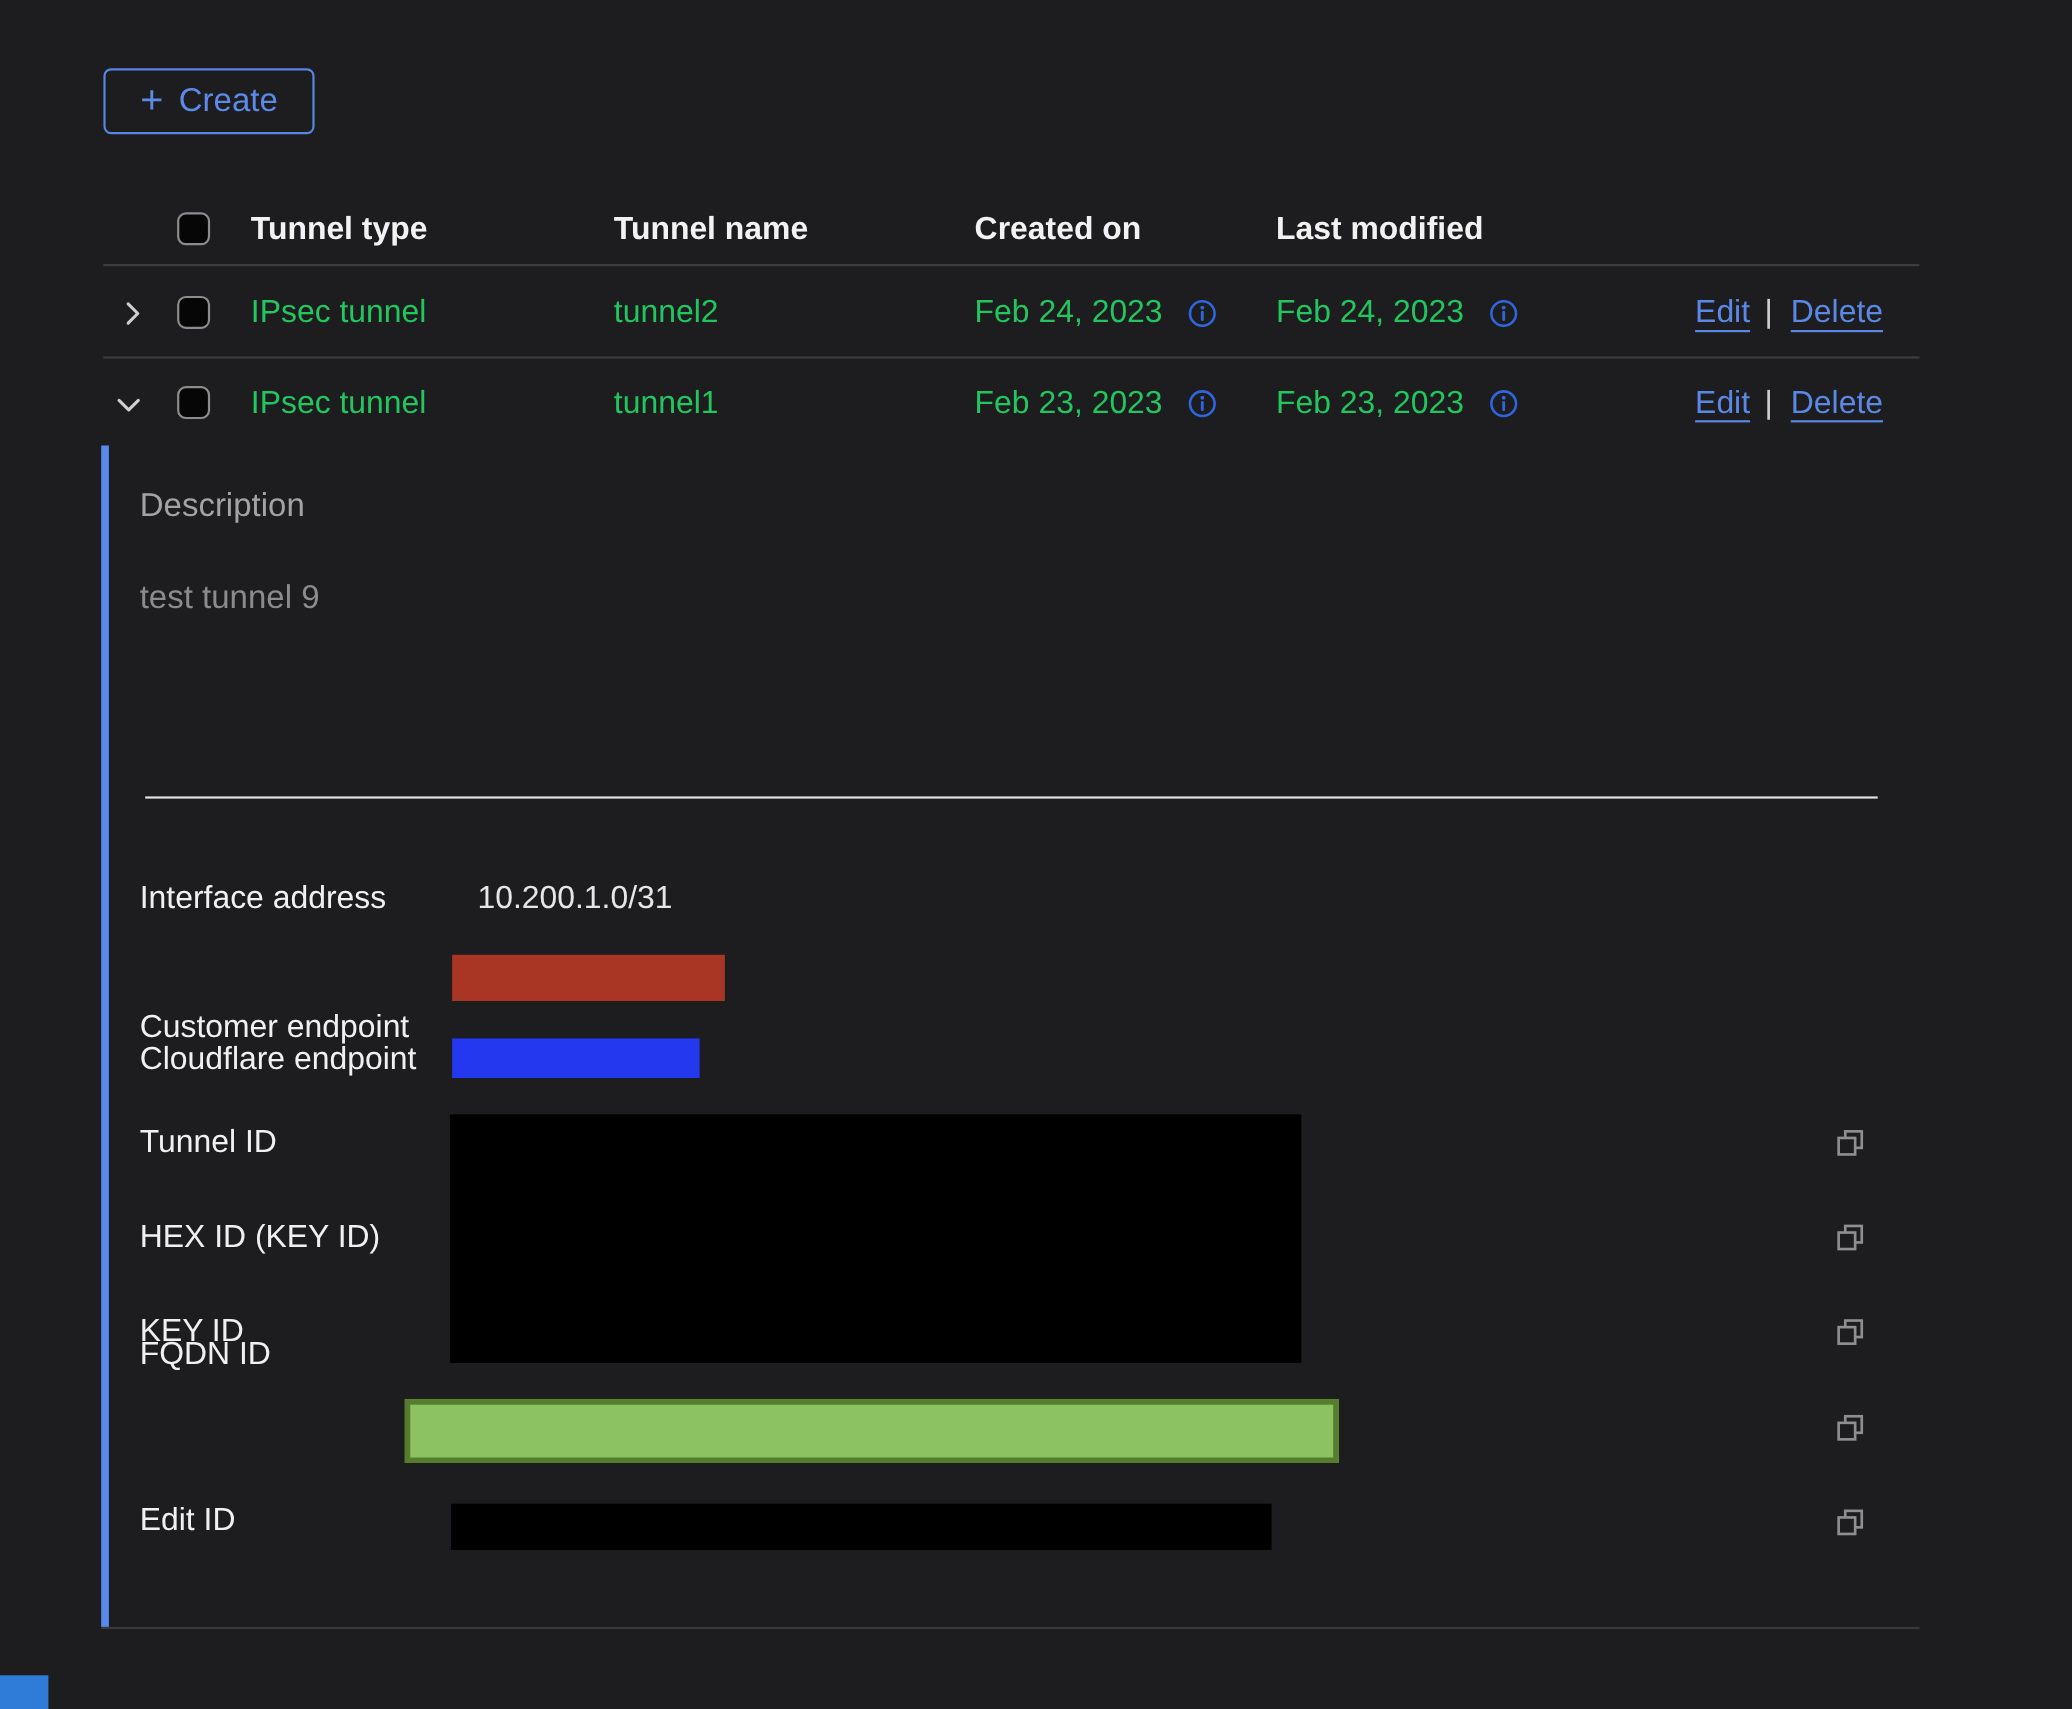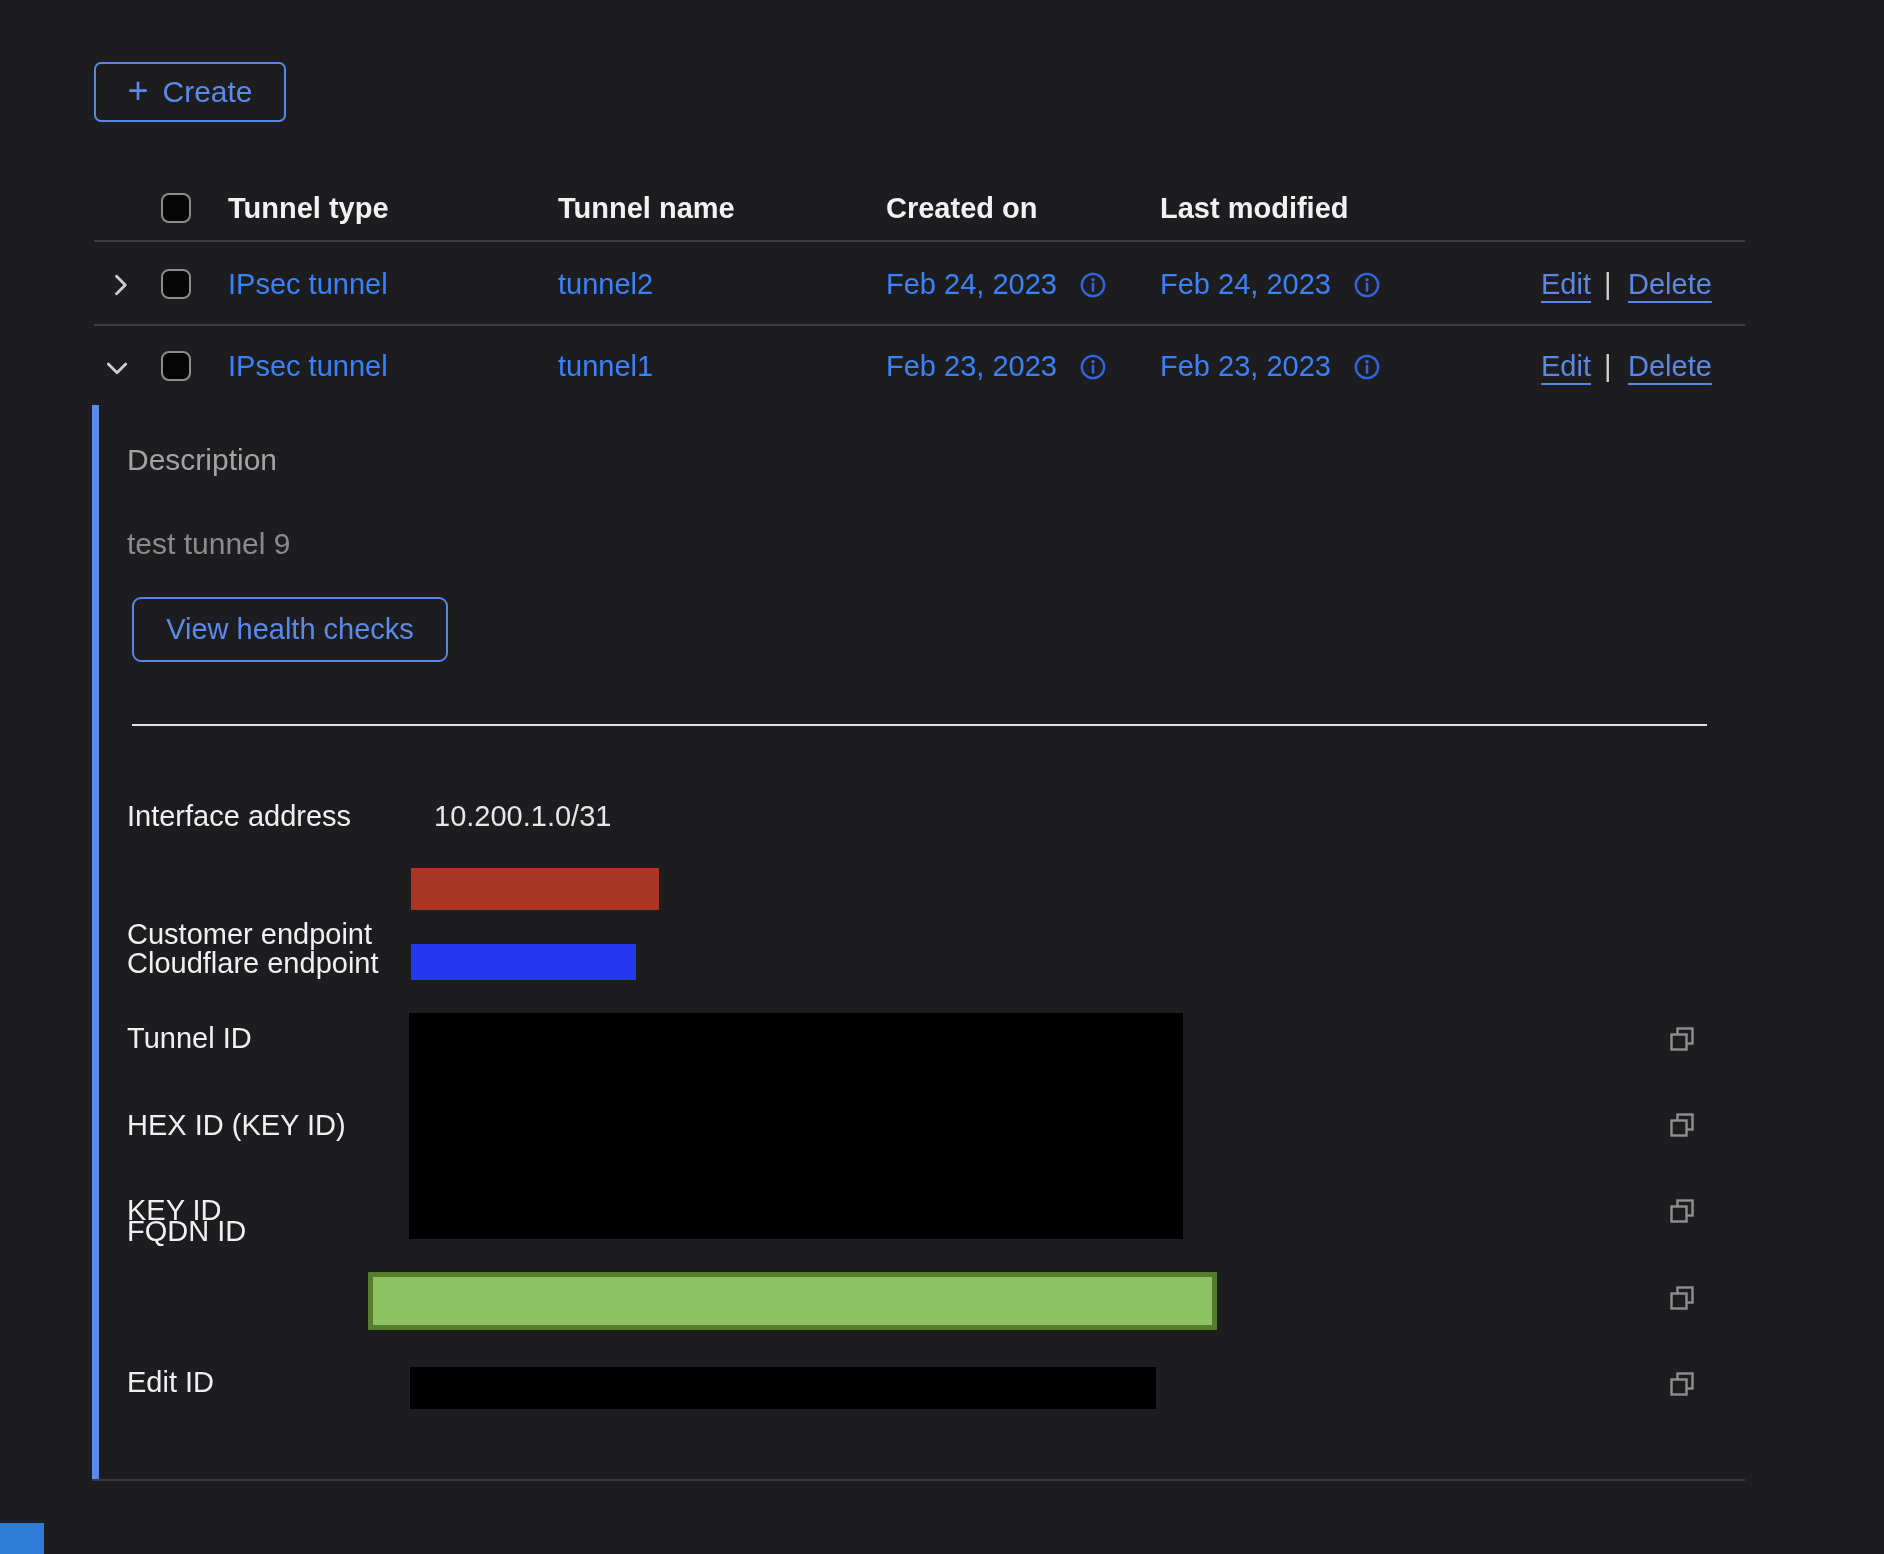--- a/index.html
+++ b/index.html
@@ -12,21 +12,21 @@
   .abs{position:absolute;}
   
   .create-btn{
     display:flex;align-items:center;justify-content:center;gap:14px;
     background:transparent;border:2px solid #5786e5;border-radius:7px;
     color:#5b8ae8;font-size:30px;font-family:inherit;cursor:pointer;
   }
   .plus{font-size:36px;font-weight:300;line-height:1;margin-top:-3px;}
   
   .th{font-size:29px;font-weight:700;color:#f2f2f2;white-space:nowrap;}
-  .td{font-size:29px;color:#3b82f6;white-space:nowrap;}
+  .td{font-size:29px;color:#22c55e;white-space:nowrap;}
   .checkbox{
     width:30px;height:30px;border:2px solid #8c8c8c;border-radius:8px;
     background:#060606;box-sizing:border-box;cursor:pointer;
   }
   .divider{height:2px;background:#3d3d3f;}
   .link{
     font-size:29px;color:#5b87e5;text-decoration:underline;
     text-decoration-thickness:2px;text-underline-offset:7px;cursor:pointer;white-space:nowrap;
   }
   .pipe{font-size:29px;color:#cfcfcf;}
@@ -125,21 +125,20 @@
     <a class="abs link" style="left:1541px;top:350px;">Edit</a>
     <span class="abs pipe" style="left:1604px;top:350px;">|</span>
     <a class="abs link" style="left:1628px;top:350px;">Delete</a>
   </div>
 
   <div class="abs accent-bar" style="left:92px;top:405px;height:1074px;"></div>
 
   <div class="abs panel-heading" style="left:127px;top:443px;">Description</div>
   <div class="abs panel-muted" style="left:127px;top:527px;">test tunnel 9</div>
 
-  <button class="abs health-btn" style="left:132px;top:597px;width:316px;height:65px;">View health checks</button>
 
   <div class="abs light-divider" style="left:132px;top:724px;width:1575px;"></div>
 
   <div class="abs field-label" style="left:127px;top:800px;text-align:center;">Interface address</div>
   <div class="abs field-value" style="left:434px;top:800px;">10.200.1.0/31</div>
 
   <div class="abs field-label" style="left:127px;top:918px;">Customer endpoint</div>
   <div class="abs redact-red" style="left:411px;top:868px;width:248px;height:42px;"></div>
 
   <div class="abs field-label" style="left:127px;top:947px;">Cloudflare endpoint</div>

